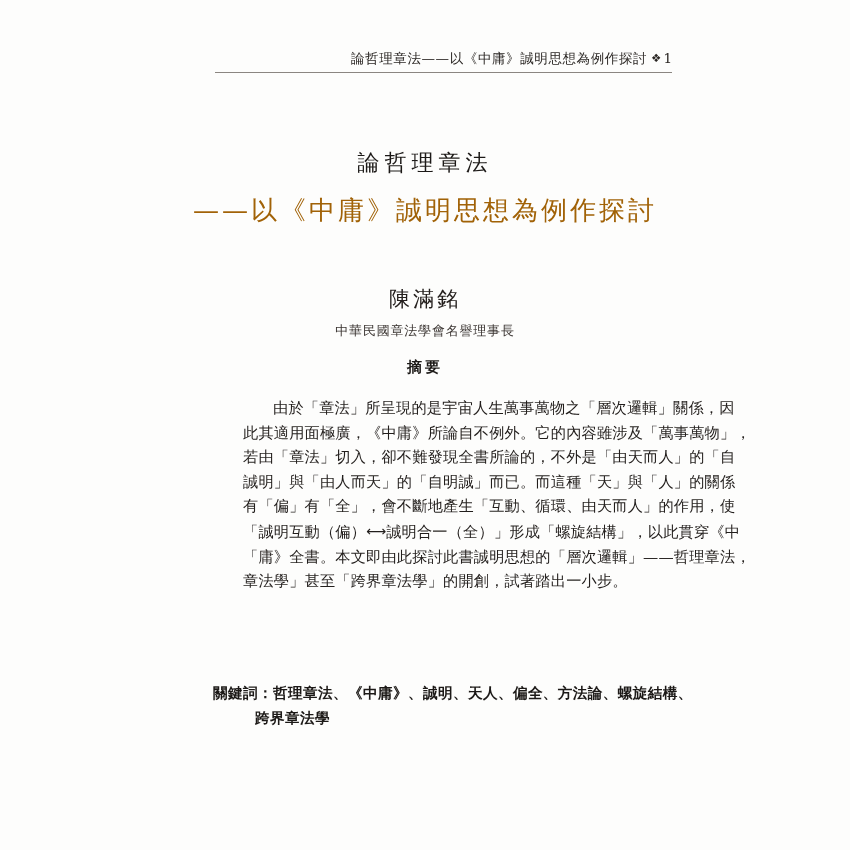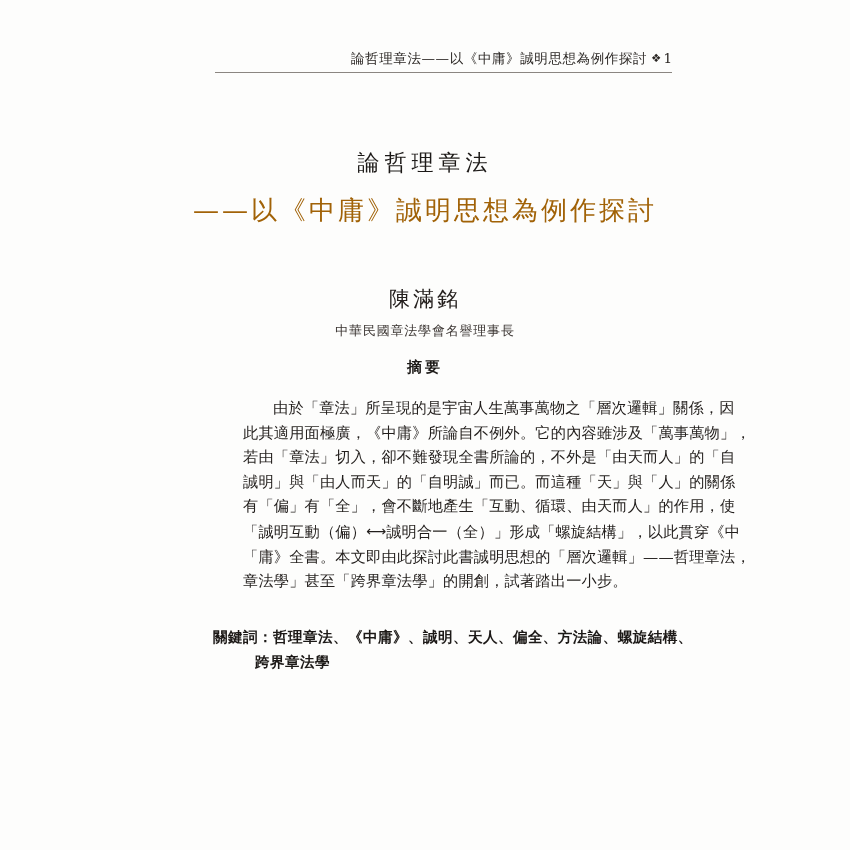--- a/index.html
+++ b/index.html
@@ -139,21 +139,21 @@
   .arrow-glyph {
     font-family: "DejaVu Sans", "Liberation Sans", sans-serif;
     font-size: 14px;
     vertical-align: 1px;
     letter-spacing: 0;
   }
 
   
   .keywords {
     position: absolute;
-    top: 624px;
+    top: 680px;
     left: 213px;
     width: 460px;
   }
   .keywords-line {
     font-size: 14.6px;
     line-height: 25px;
     font-weight: bold;
     letter-spacing: 0.4px;
     color: #1c1917;
     white-space: nowrap;

